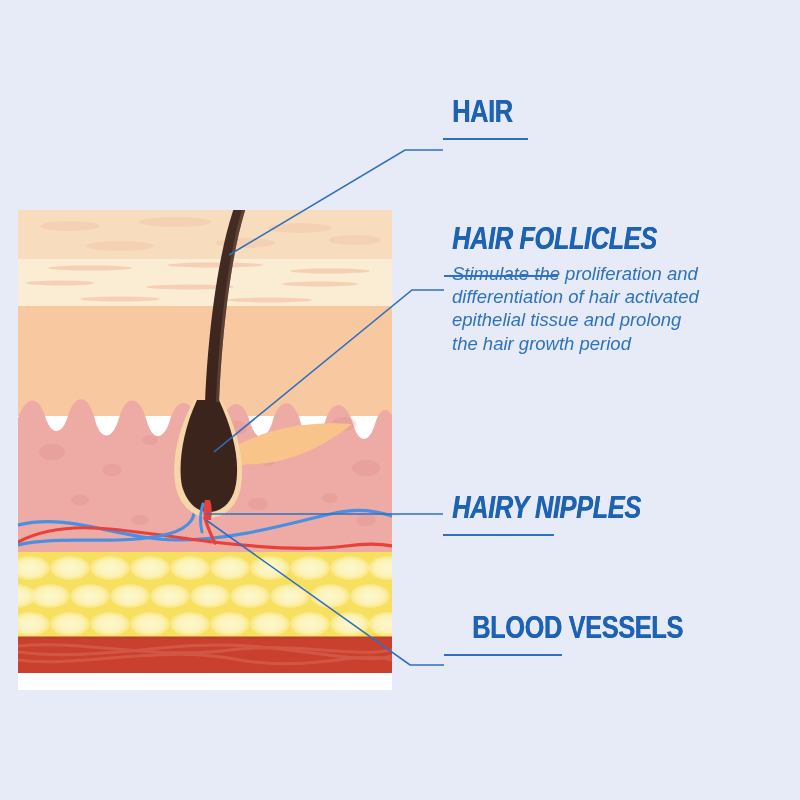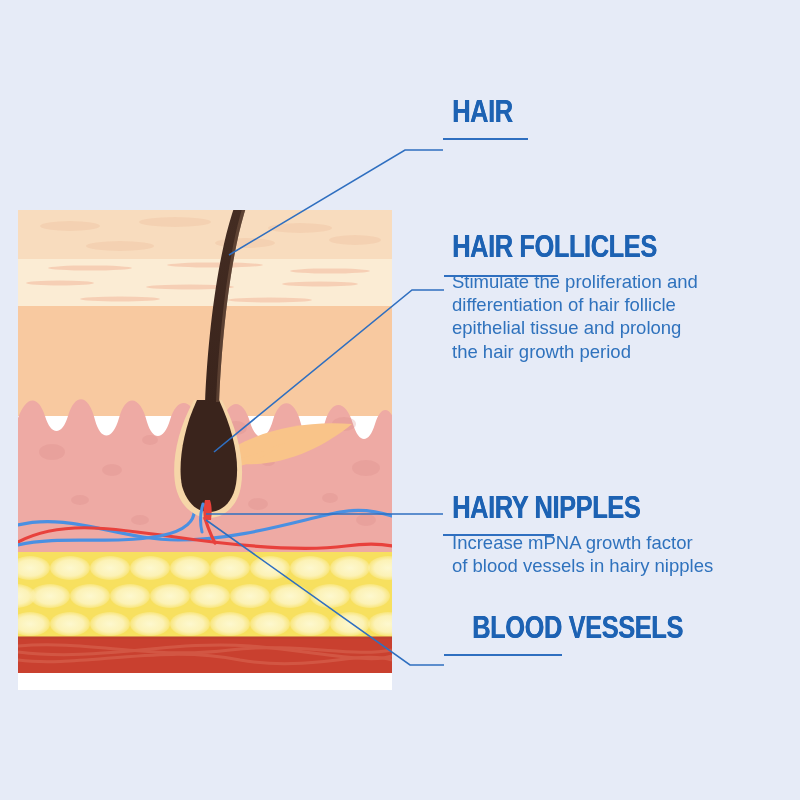--- a/index.html
+++ b/index.html
@@ -45,22 +45,22 @@
   }
   .callout-body {
     font-family: "Liberation Sans", sans-serif;
     font-size: 18.5px;
     line-height: 1.26;
     color: #2f72bd;
     margin: 7px 0 0 0;
     white-space: pre-line;
   }
   #c-hair      { left: 452px; top: 96px; }
-  #c-follicles { left: 452px; top: 231px; }
-  #c-nipples   { left: 452px; top: 492px; }
+  #c-follicles { left: 452px; top: 223px; font-style: italic; }
+  #c-nipples   { left: 452px; top: 492px; font-style: italic; }
   #c-vessels   { left: 452px; top: 612px; margin-left: 20px; }
 </style>
 </head>
 <body>
 
 <div id="stage">
 
   <svg id="skin-svg" viewBox="0 0 800 800">
     <defs>
       <clipPath id="clipSkin">
@@ -236,28 +236,26 @@
     </g>
   </svg>
 
   <div class="callout" id="c-hair">
     <div class="callout-heading">HAIR</div>
   </div>
 
   <div class="callout" id="c-follicles">
     <div class="callout-heading">HAIR FOLLICLES</div>
     <p class="callout-body">Stimulate the proliferation and
-differentiation of hair follicle
+differentiation of hair activated
 epithelial tissue and prolong
 the hair growth period</p>
   </div>
 
   <div class="callout" id="c-nipples">
     <div class="callout-heading">HAIRY NIPPLES</div>
-    <p class="callout-body">Increase mPNA growth factor
-of blood vessels in hairy nipples</p>
   </div>
 
   <div class="callout" id="c-vessels">
     <div class="callout-heading">BLOOD VESSELS</div>
   </div>
 
 </div>
 
 </body></html>

